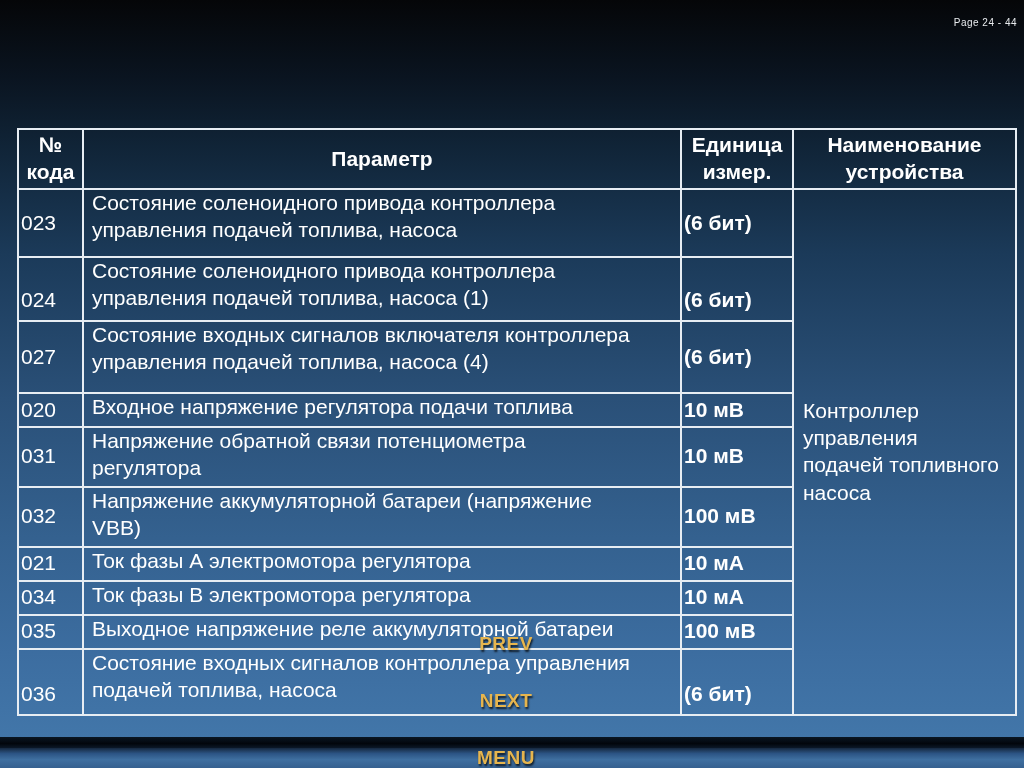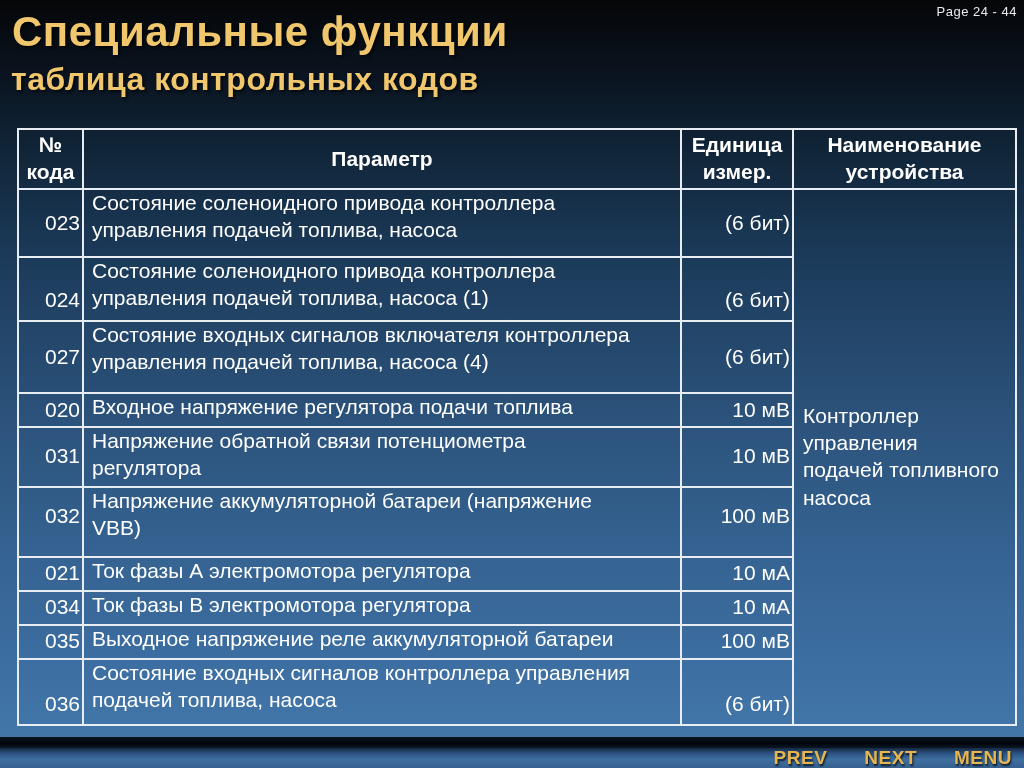--- a/index.html
+++ b/index.html
@@ -10,22 +10,22 @@
   }
   .slide {
     position: absolute; inset: 0;
     width: 1024px; height: 768px;
     background: linear-gradient(180deg,
       #050608 0%, #0a1420 10%, #102437 19%,
       #1b3a59 33%, #2a5078 52%, #34618f 70%,
       #3c6da0 85%, #4276a9 96%, #437aad 100%);
   }
   .page-label {
-    position: absolute; top: 4px; right: 7px;
-    font-size: 13px; color: #e8ebee; letter-spacing: 0.5px; margin-left: 31px;
+    position: absolute; top: 17px; right: 7px;
+    font-size: 10px; color: #e8ebee; letter-spacing: 0.5px; margin-left: 31px;
   }
   .title {
     position: absolute; left: 12px; top: 8px;
     font-size: 42px; font-weight: bold; letter-spacing: 0.5px;
     color: var(--gold, #F0C76C);
     text-shadow: 2px 2px 3px rgba(0,0,0,0.65);
     white-space: nowrap;
   }
   .subtitle {
     position: absolute; left: 11px; top: 61px;
@@ -44,58 +44,56 @@
   table.codes th, table.codes td {
     border: 2px solid var(--border, #E7EDF3);
     white-space: pre-line;
     overflow: hidden;
   }
   table.codes thead tr { height: 60px; }
   table.codes th {
     font-weight: bold; text-align: center; vertical-align: middle;
     padding: 1px 2px;
   }
-  td.code { text-align: right; vertical-align: middle; padding: 2px; }
+  td.code { text-align: left; vertical-align: middle; padding: 2px; }
   td.param { text-align: left; vertical-align: top; padding: 0 6px 4px 8px; }
-  td.unit { text-align: right; vertical-align: middle; padding: 2px; }
+  td.unit { text-align: left; vertical-align: middle; padding: 2px; font-weight: bold; }
   td.v-top { vertical-align: top; padding-top: 15px; }
   td.v-bottom { vertical-align: bottom; padding-bottom: 6px; }
   td.device {
     text-align: left; vertical-align: middle;
     padding: 6px 6px 7px 9px; line-height: 1.3;
   }
   .footer-strip {
     position: absolute; left: 0; top: 737px;
     width: 1024px; height: 11px;
     background: linear-gradient(180deg, #0a1623 0%, #02060c 60%, #0b1828 100%);
   }
   .navbar {
     position: absolute; left: 0; bottom: 0;
     width: 1024px; height: 20px;
     background: linear-gradient(180deg, #16283f 0%, #2c5484 28%, #3f6fa0 58%, #35608f 100%);
     display: flex; justify-content: flex-end; align-items: center;
-    gap: 37px; padding-right: 12px; box-sizing: border-box;
+    gap: 37px; padding-right: 12px; box-sizing: border-box; flex-direction: column;
   }
   .nav-item {
     color: var(--navgold, #E6B54E);
     font-weight: bold; font-size: 19px; line-height: 20px;
     letter-spacing: 0.5px;
     text-shadow: 1px 2px 2px rgba(0,0,0,0.75);
     cursor: pointer;
   }
 </style>
 </head>
 <body>
 
 <div class="slide">
 
   <div class="page-label">Page 24 - 44</div>
 
-  <div class="title">Специальные функции</div>
-  <div class="subtitle">таблица контрольных кодов</div>
 
   <table class="codes">
     <colgroup>
       <col style="width:65px">
       <col style="width:598px">
       <col style="width:112px">
       <col style="width:223px">
     </colgroup>
     <thead>
       <tr id="head-row">
@@ -135,21 +133,21 @@
           <td class="code">020</td>
           <td class="param">Входное напряжение регулятора подачи топлива</td>
           <td class="unit">10 мВ</td>
         </tr>
         <tr style="height: 55px;">
           <td class="code v-top">031</td>
           <td class="param">Напряжение обратной связи потенциометра
 регулятора</td>
           <td class="unit v-top">10 мВ</td>
         </tr>
-        <tr style="height: 70px;">
+        <tr style="height: 60px;">
           <td class="code v-top">032</td>
           <td class="param">Напряжение аккумуляторной батареи (напряжение
 VBB)</td>
           <td class="unit v-top">100 мВ</td>
         </tr>
         <tr style="height: 34px;">
           <td class="code">021</td>
           <td class="param">Ток фазы А электромотора регулятора</td>
           <td class="unit">10 мА</td>
         </tr>

